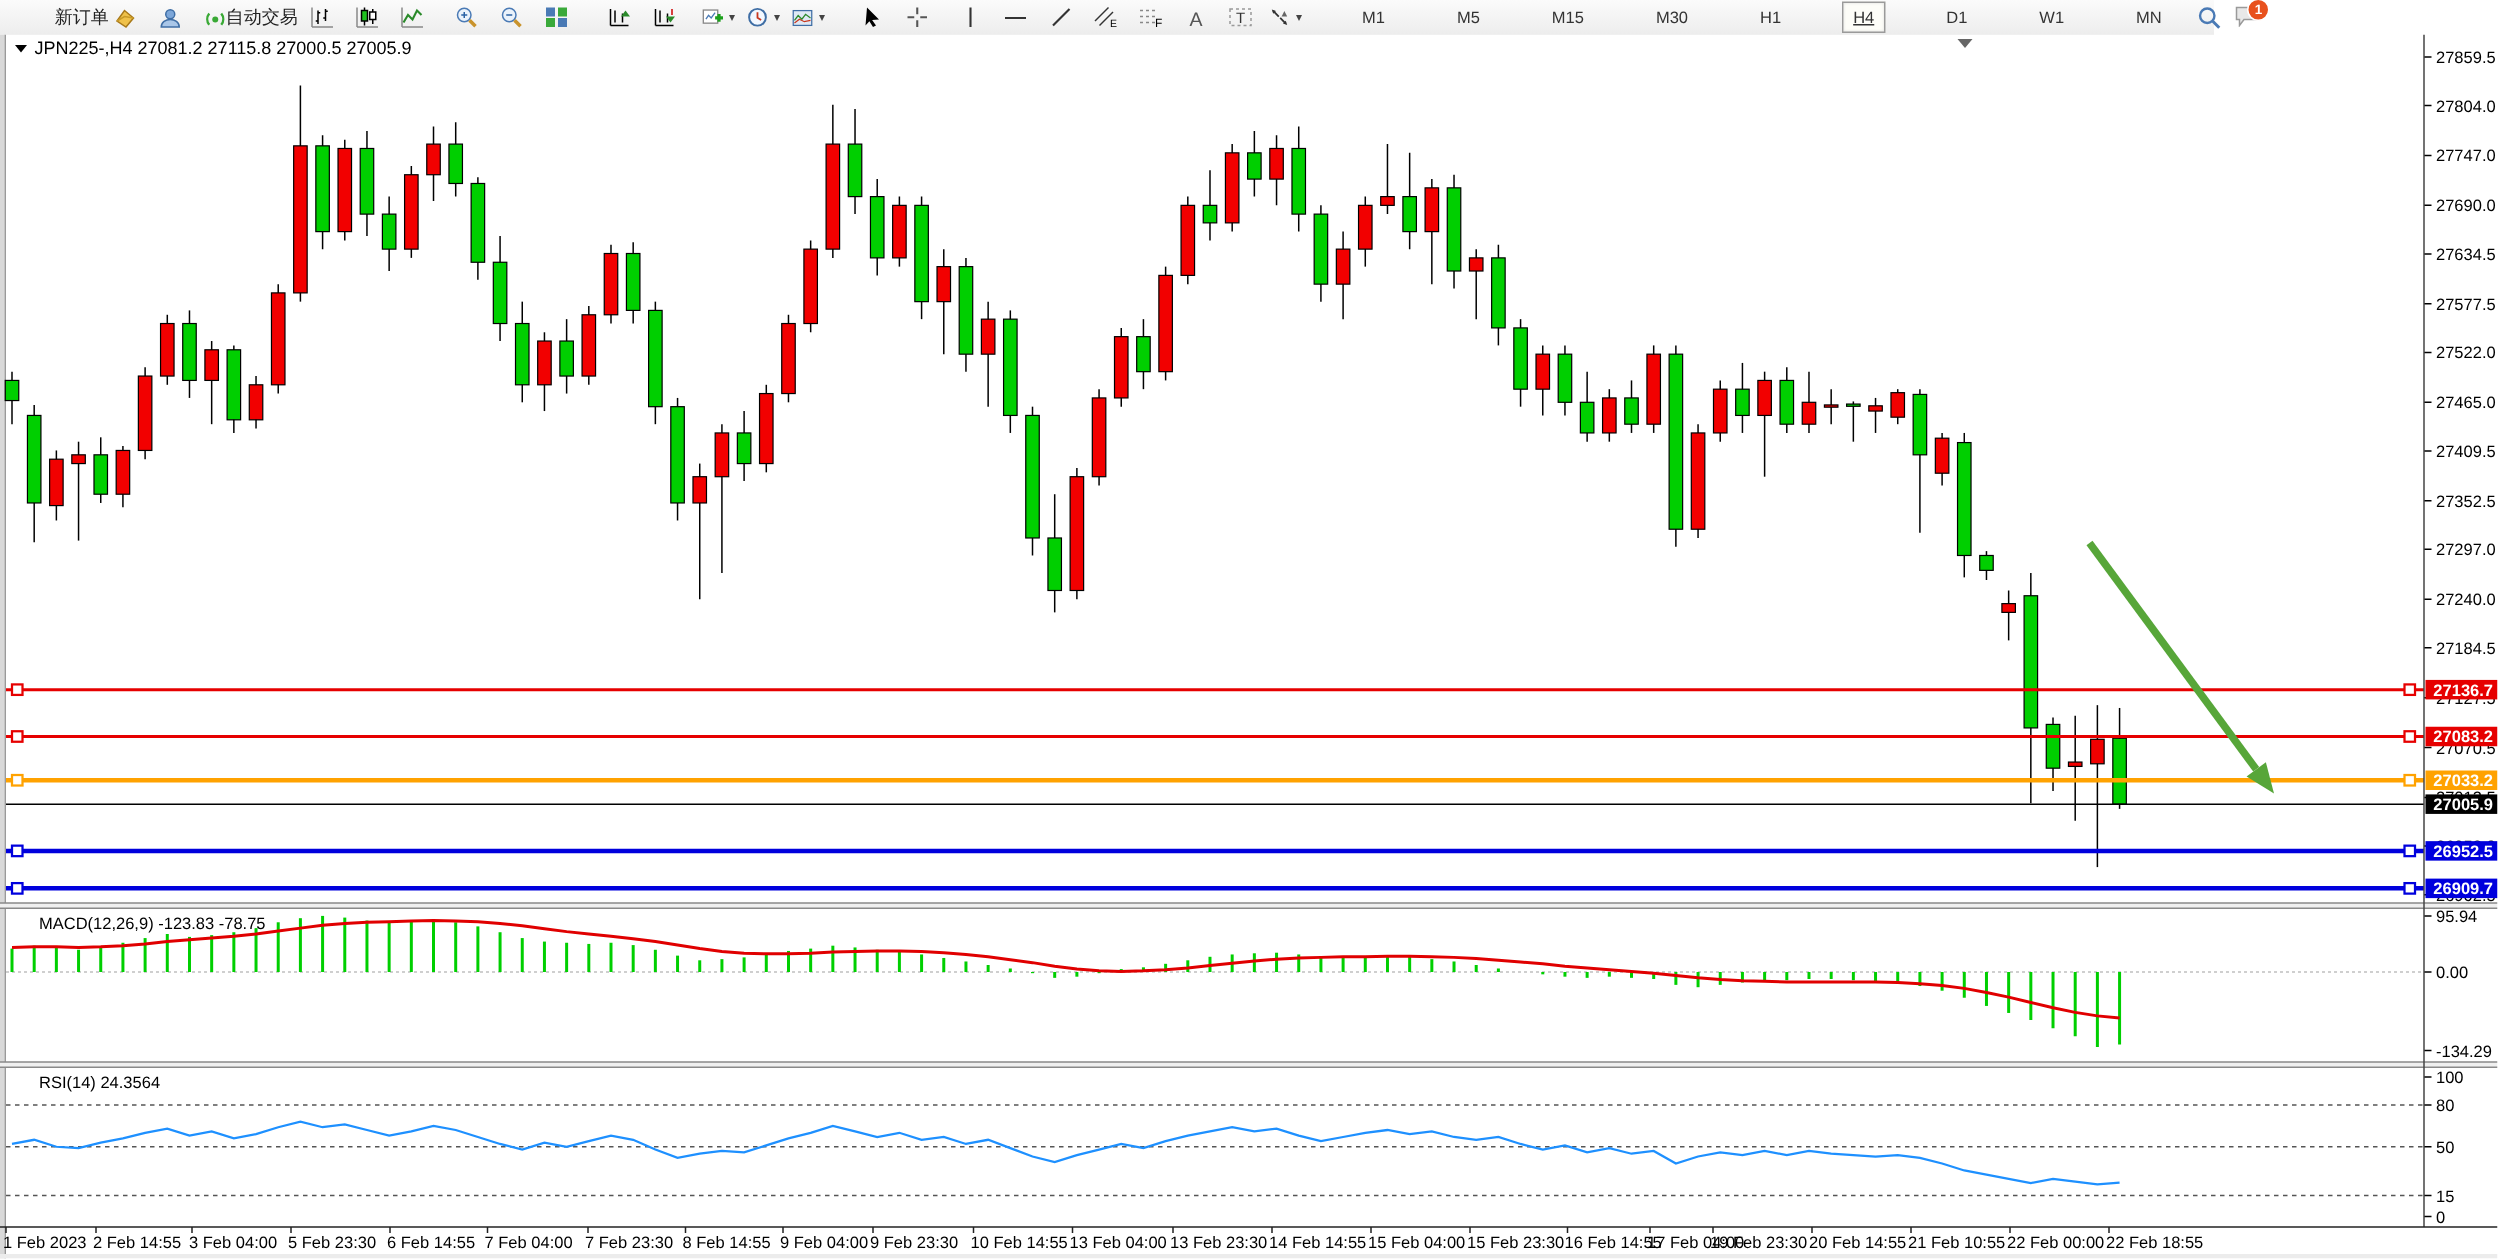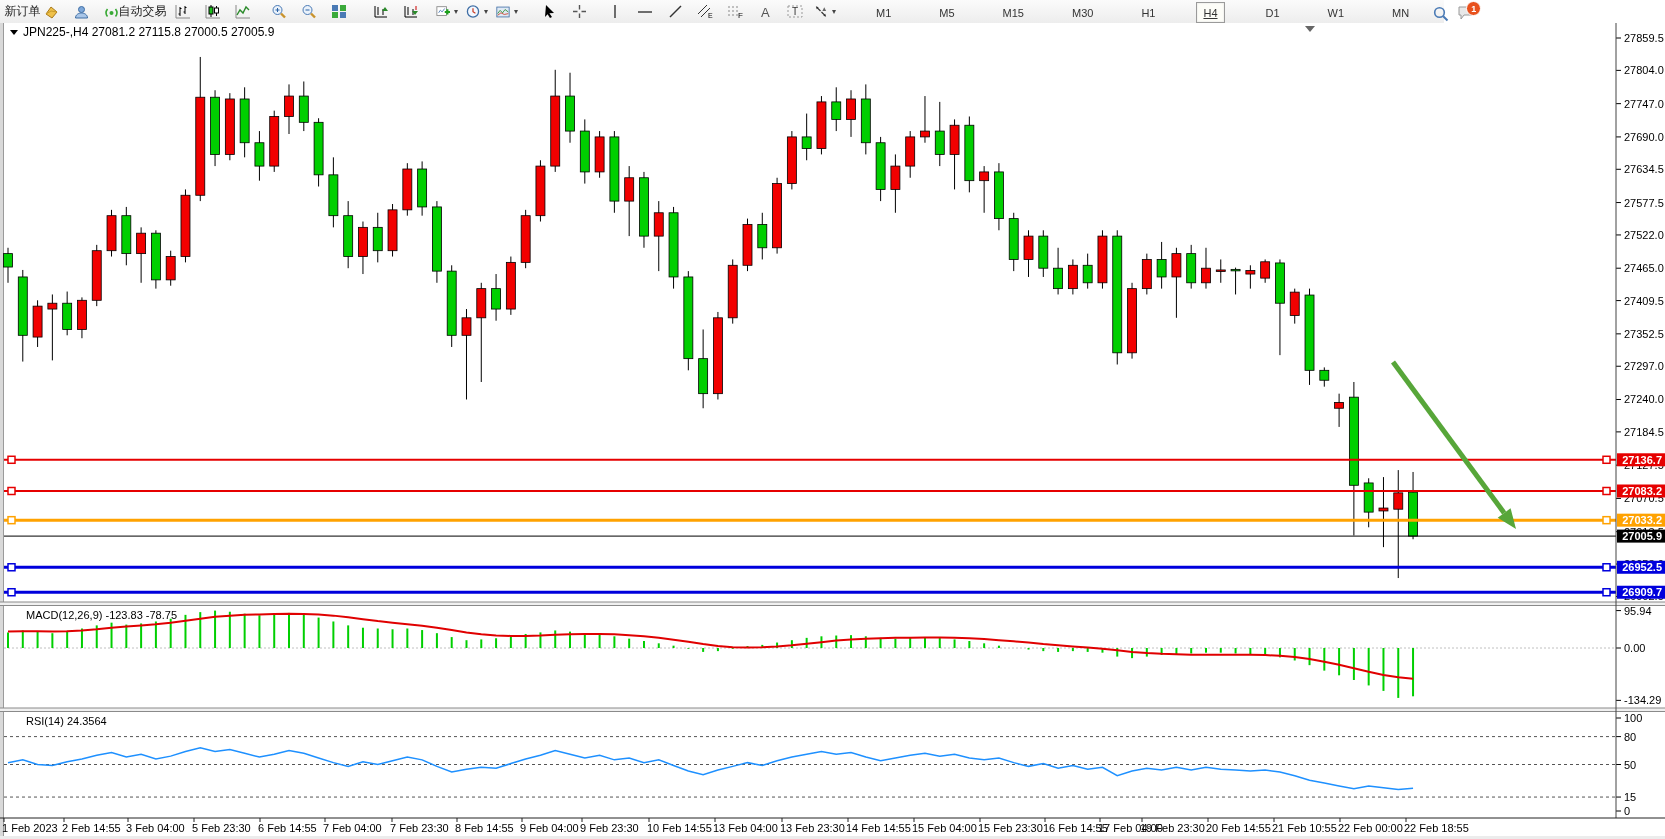--- a/index.html
+++ b/index.html
@@ -1,20 +1,20 @@
 <!DOCTYPE html>
 <html><head>
 <meta charset="utf-8">
 <style>
   html,body{margin:0;padding:0;background:#fff;width:1665px;height:839px;overflow:hidden;
     font-family:"Liberation Sans",sans-serif;}
   
   .toolbar{position:absolute;top:0;left:0;width:1444px;height:23px;
     background:linear-gradient(#fbfbfb,#ededed);border-bottom:1px solid #b7b7b7;
-    display:flex;align-items:flex-end;font-size:12px;color:#222;}
+    display:flex;align-items:center;font-size:12px;color:#222;padding-left:32px;}
   .grip{width:5px;height:16px;margin:0 3px;
     background-image:radial-gradient(circle,#9a9a9a 1px,transparent 1.2px);
     background-size:4px 4px;background-position:center;}
   .sep{width:1px;height:18px;background:#c3c3c3;margin:0 3px;box-shadow:1px 0 0 #fff;}
   .tb-btn{height:21px;min-width:22px;display:flex;align-items:center;justify-content:center;
     padding:0 3px;border:1px solid transparent;border-radius:2px;gap:3px;}
   .tb-btn svg{display:block;}
   .tb-text{white-space:nowrap;}
   .caret{font-size:8px;color:#444;margin-left:1px;}
   .tf{height:19px;padding:0 6px;display:flex;align-items:center;font-size:11px;color:#333;

